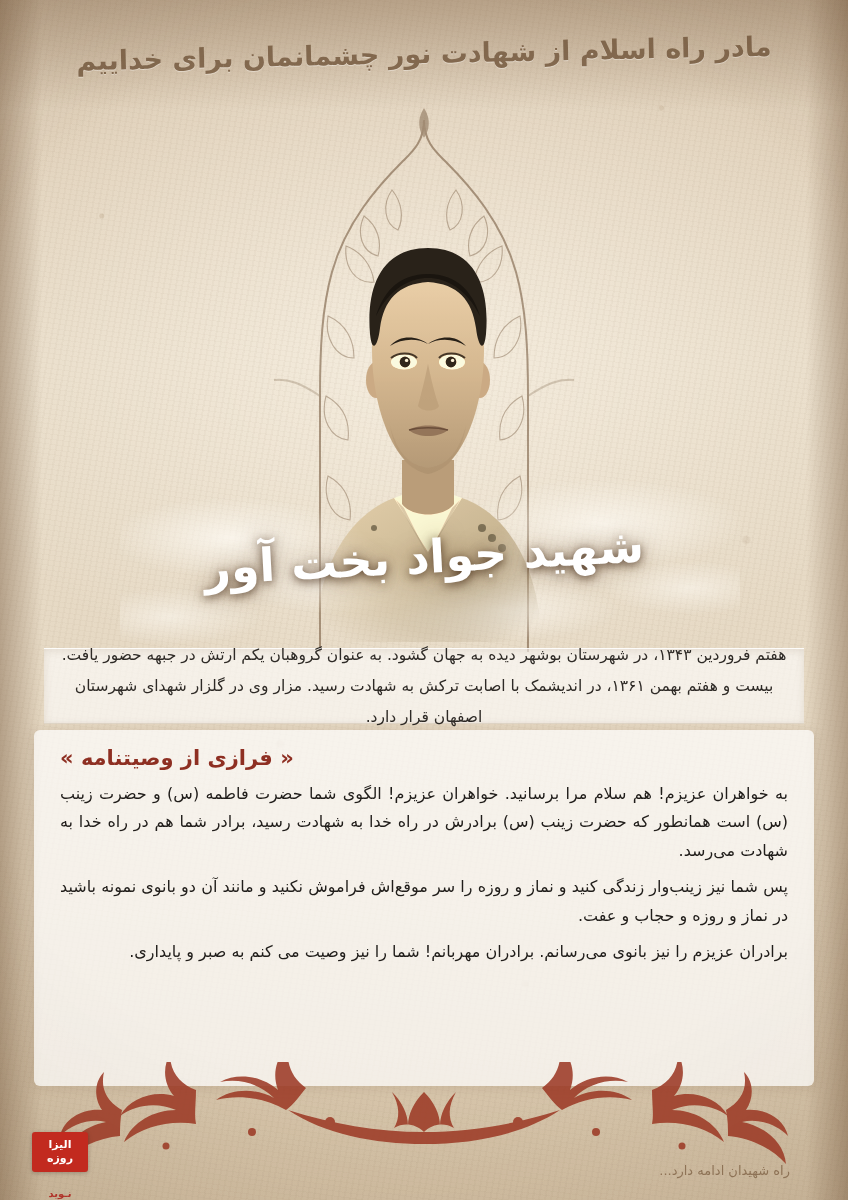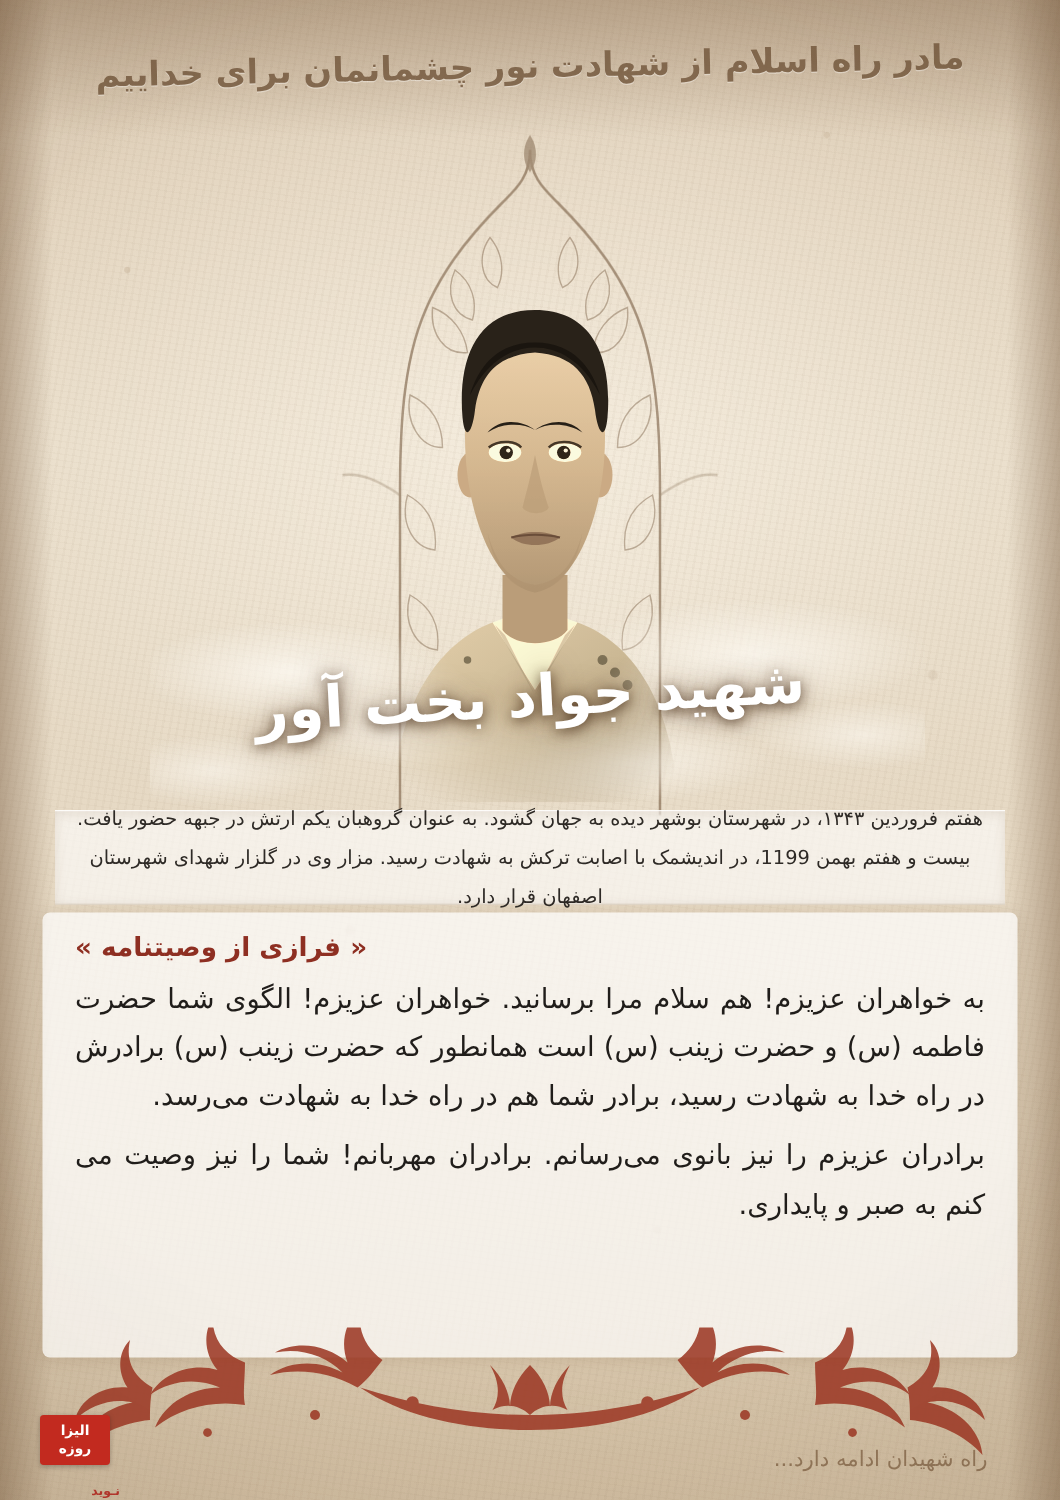--- a/index.html
+++ b/index.html
@@ -166,21 +166,21 @@
   }
   .will-title {
     text-align: left;
     color: #8e2f22;
     font-size: 21px;
     font-weight: 700;
     margin: 2px 0 10px 0;
     letter-spacing: 0px;
   }
   .will-p {
-    font-size: 22px;
+    font-size: 16px;
     line-height: 1.78;
     text-align: justify;
     text-align-last: right;
     margin: 0 0 8px 0;
     color: #201d1a;
   }
 
   
   .bottom-orn {
     position: absolute;
@@ -189,21 +189,21 @@
     height: 110px;
     pointer-events: none;
   }
   .bottom-orn svg { width: 100%; height: 100%; display:block; }
 
   .footer-note {
     position: absolute;
     right: 58px;
     bottom: 22px;
     color: #7a5c3f;
-    font-size: 17px;
+    font-size: 13px;
     opacity: 0.75;
     text-align: right;
   }
 
   
   .logo {
     position: absolute;
     left: 24px;
     bottom: 18px;
     width: 72px;
@@ -223,21 +223,20 @@
     align-items: center;
     justify-content: center;
     flex-direction: column;
     box-shadow: 0 1px 4px rgba(0,0,0,0.25);
   }
   .logo-sub {
     color: #b0342a;
     font-size: 10px;
     margin-top: 3px;
     font-weight: 700;
-    text-align: right;
   }
 </style>
 </head>
 <body>
 
 <div class="poster">
 
   <div class="grain"></div>
   <div class="edge-top"></div>
   <div class="edge-left"></div>
@@ -337,26 +336,27 @@
       </svg>
     </div>
   </div>
 
   <div class="shahid-name">شهید جواد بخت آور</div>
 
   <div class="vignette"></div>
 
   <div class="bio">
     <div>هفتم فروردین ۱۳۴۳، در شهرستان بوشهر دیده به جهان گشود. به عنوان گروهبان یکم ارتش در جبهه حضور یافت.</div>
-    <div>بیست و هفتم بهمن 1199، در اندیشمک با اصابت ترکش به شهادت رسید. مزار وی در گلزار شهدای شهرستان اصفهان قرار دارد.</div>
+    <div>بیست و هفتم بهمن ۱۳۶۱، در اندیشمک با اصابت ترکش به شهادت رسید. مزار وی در گلزار شهدای شهرستان اصفهان قرار دارد.</div>
   </div>
 
   <div class="will-card">
     <div class="will-title">« فرازی از وصیتنامه »</div>
     <p class="will-p">به خواهران عزیزم! هم سلام مرا برسانید. خواهران عزیزم! الگوی شما حضرت فاطمه (س) و حضرت زینب (س) است همانطور که حضرت زینب (س) برادرش در راه خدا به شهادت رسید، برادر شما هم در راه خدا به شهادت می‌رسد.</p>
+    <p class="will-p">پس شما نیز زینب‌وار زندگی کنید و نماز و روزه را سر موقع‌اش فراموش نکنید و مانند آن دو بانوی نمونه باشید در نماز و روزه و حجاب و عفت.</p>
     <p class="will-p">برادران عزیزم را نیز بانوی می‌رسانم. برادران مهربانم! شما را نیز وصیت می کنم به صبر و پایداری.</p>
   </div>
 
   <div class="bottom-orn">
     <svg viewBox="0 0 848 110" fill="none" xmlns="http://www.w3.org/2000/svg">
       <g fill="#9c3a26" opacity="0.88">
         <path d="M424 30 c10 10 16 22 16 34 c0 -12 6 -24 16 -34 c-8 14 -8 26 -2 36 c-10 -6 -22 -4 -30 4 c-8 -8 -20 -10 -30 -4 c6 -10 6 -22 -2 -36 c10 10 16 22 16 34 c0 -12 6 -24 16 -34 z"></path>
         <path d="M424 70 c48 0 92 -8 136 -22 c-36 24 -86 34 -136 34 c-50 0 -100 -10 -136 -34 c44 14 88 22 136 22 z"></path>
         <path d="M286 48 c-22 -12 -46 -16 -70 -10 c16 -12 40 -12 58 -2 c-14 -14 -34 -20 -54 -16 c18 -10 42 -6 58 8 c-6 -16 -2 -32 10 -44 c-2 18 4 32 18 42 c-8 10 -12 16 -20 22 z"></path>
         <path d="M562 48 c22 -12 46 -16 70 -10 c-16 -12 -40 -12 -58 -2 c14 -14 34 -20 54 -16 c-18 -10 -42 -6 -58 8 c6 -16 2 -32 -10 -44 c2 18 -4 32 -18 42 c8 10 12 16 20 22 z"></path>

